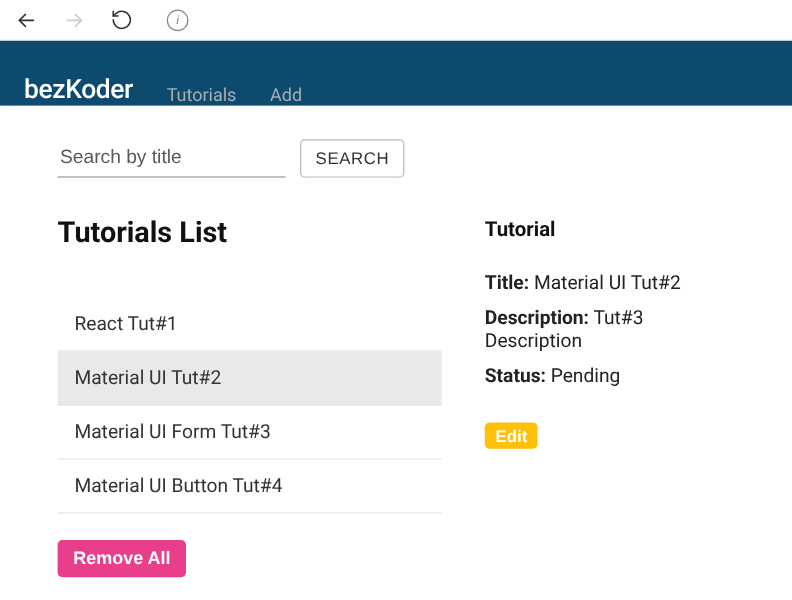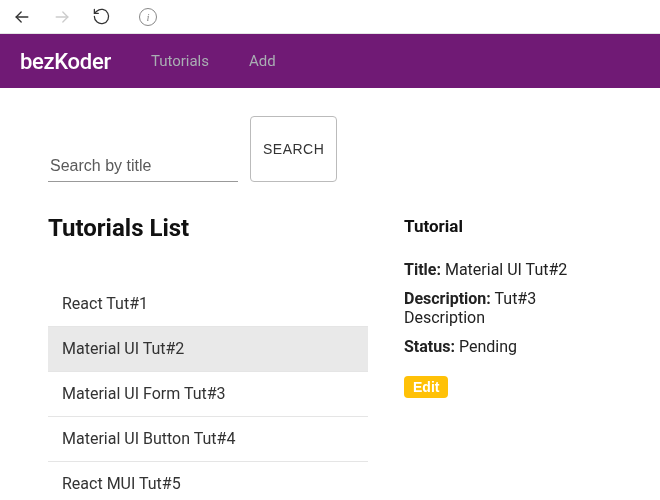--- a/index.html
+++ b/index.html
@@ -6,45 +6,45 @@
     body { font-family: -apple-system, "Segoe UI", Roboto, Arial, sans-serif; width: 660px; height: 500px; background: #fff; overflow: hidden; }
 
     .browser-bar { height: 34px; display: flex; align-items: center; padding: 0 12px; gap: 18px; background: #fff; border-bottom: 1px solid #e5e5e5; }
     .browser-bar .nav-icons { display: flex; gap: 20px; align-items: center; color: #555; }
     .browser-bar svg { display: block; }
     .url-zone { display: flex; align-items: center; gap: 8px; color: #555; font-size: 15px; margin-left: 10px; }
     .url-host { color: #333; }
     .url-port-path { color: #888; }
     .info-circle { width: 18px; height: 18px; border: 1.3px solid #888; border-radius: 50%; display: flex; align-items: center; justify-content: center; font-size: 11px; font-family: Georgia, serif; font-style: italic; color: #888; }
 
-    .app-bar { background: #701a75; color: #fff; height: 54px; display: flex; align-items: center; padding: 0 20px; gap: 40px; }
+    .app-bar { background: #0c4a6e; color: #fff; height: 54px; display: flex; align-items: flex-end; padding: 0 20px; gap: 28px; }
     .brand { font-size: 22px; font-weight: 500; letter-spacing: -0.3px; color: #fff; }
     .nav-link { color: #a9aeb3; font-size: 15px; cursor: pointer; }
 
     .container { padding: 28px 48px 0 48px; }
     .search-row { display: flex; align-items: flex-end; gap: 12px; margin-bottom: 32px; }
     .search-input { border: none; border-bottom: 1px solid #999; font-size: 16px; padding: 6px 2px; width: 190px; outline: none; color: #333; background: transparent; }
     .search-input::placeholder { color: #5a5a5a; }
-    .search-btn { border: 1px solid #bbb; background: #fff; border-radius: 4px; padding: 24px 12px; font-size: 14px; letter-spacing: 0.5px; cursor: pointer; color: #333; }
+    .search-btn { border: 1px solid #bbb; background: #fff; border-radius: 4px; padding: 7px 12px; font-size: 14px; letter-spacing: 0.5px; cursor: pointer; color: #333; }
 
     .content { display: flex; gap: 36px; }
     .left { flex: 0 0 320px; }
     .right { flex: 1; }
 
     .list-heading { font-size: 24px; font-weight: 700; margin-bottom: 40px; color: #111; }
     .tutorial-list { list-style: none; }
     .tutorial-list li { padding: 12px 14px 13px 14px; font-size: 16px; color: #333; border-bottom: 1px solid #e5e5e5; cursor: pointer; }
     .tutorial-list li.selected { background: #e9e9e9; }
 
     .remove-btn { margin-top: 22px; padding: 7px 13px; background: #e83e8c; color: #fff; border: none; border-radius: 4px; font-size: 15px; font-weight: 600; cursor: pointer; }
 
     .detail-heading { font-size: 17px; font-weight: 700; margin-bottom: 24px; margin-top: 2px; color: #111; }
     .detail-row { font-size: 16px; margin-bottom: 10px; color: #222; }
     .detail-label { font-weight: 700; }
-    .edit-btn { display: inline-block; margin-top: 10px; padding: 3px 9px; background: #ffc107; color: #fff; border: none; border-radius: 4px; font-size: 14px; font-weight: 700; cursor: pointer; }
+    .edit-btn { display: inline-block; margin-top: 20px; padding: 3px 9px; background: #ffc107; color: #fff; border: none; border-radius: 4px; font-size: 14px; font-weight: 700; cursor: pointer; }
   </style>
 </head>
 <body>
 
 <div class="browser-bar">
   <div class="nav-icons">
     <span>
       <svg width="20" height="20" viewBox="0 0 24 24" fill="none" stroke="#333" stroke-width="1.6" stroke-linecap="round" stroke-linejoin="round">
           <path d="M19 12H5"></path>
           <path d="M11 18l-6-6 6-6"></path>
@@ -82,21 +82,20 @@
   </div>
 
   <div class="content">
     <div class="left">
       <h2 class="list-heading">Tutorials List</h2>
       <ul class="tutorial-list">
         <li>React Tut#1</li>
         <li class="selected">Material UI Tut#2</li>
         <li>Material UI Form Tut#3</li>
         <li>Material UI Button Tut#4</li>
-        <li>React MUI Tut#5</li>
       </ul>
       <button class="remove-btn">Remove All</button>
     </div>
 
     <div class="right">
       <h3 class="detail-heading">Tutorial</h3>
       <div class="detail-row">
         <span class="detail-label">Title:</span>
         <span>Material UI Tut#2</span>
       </div>

